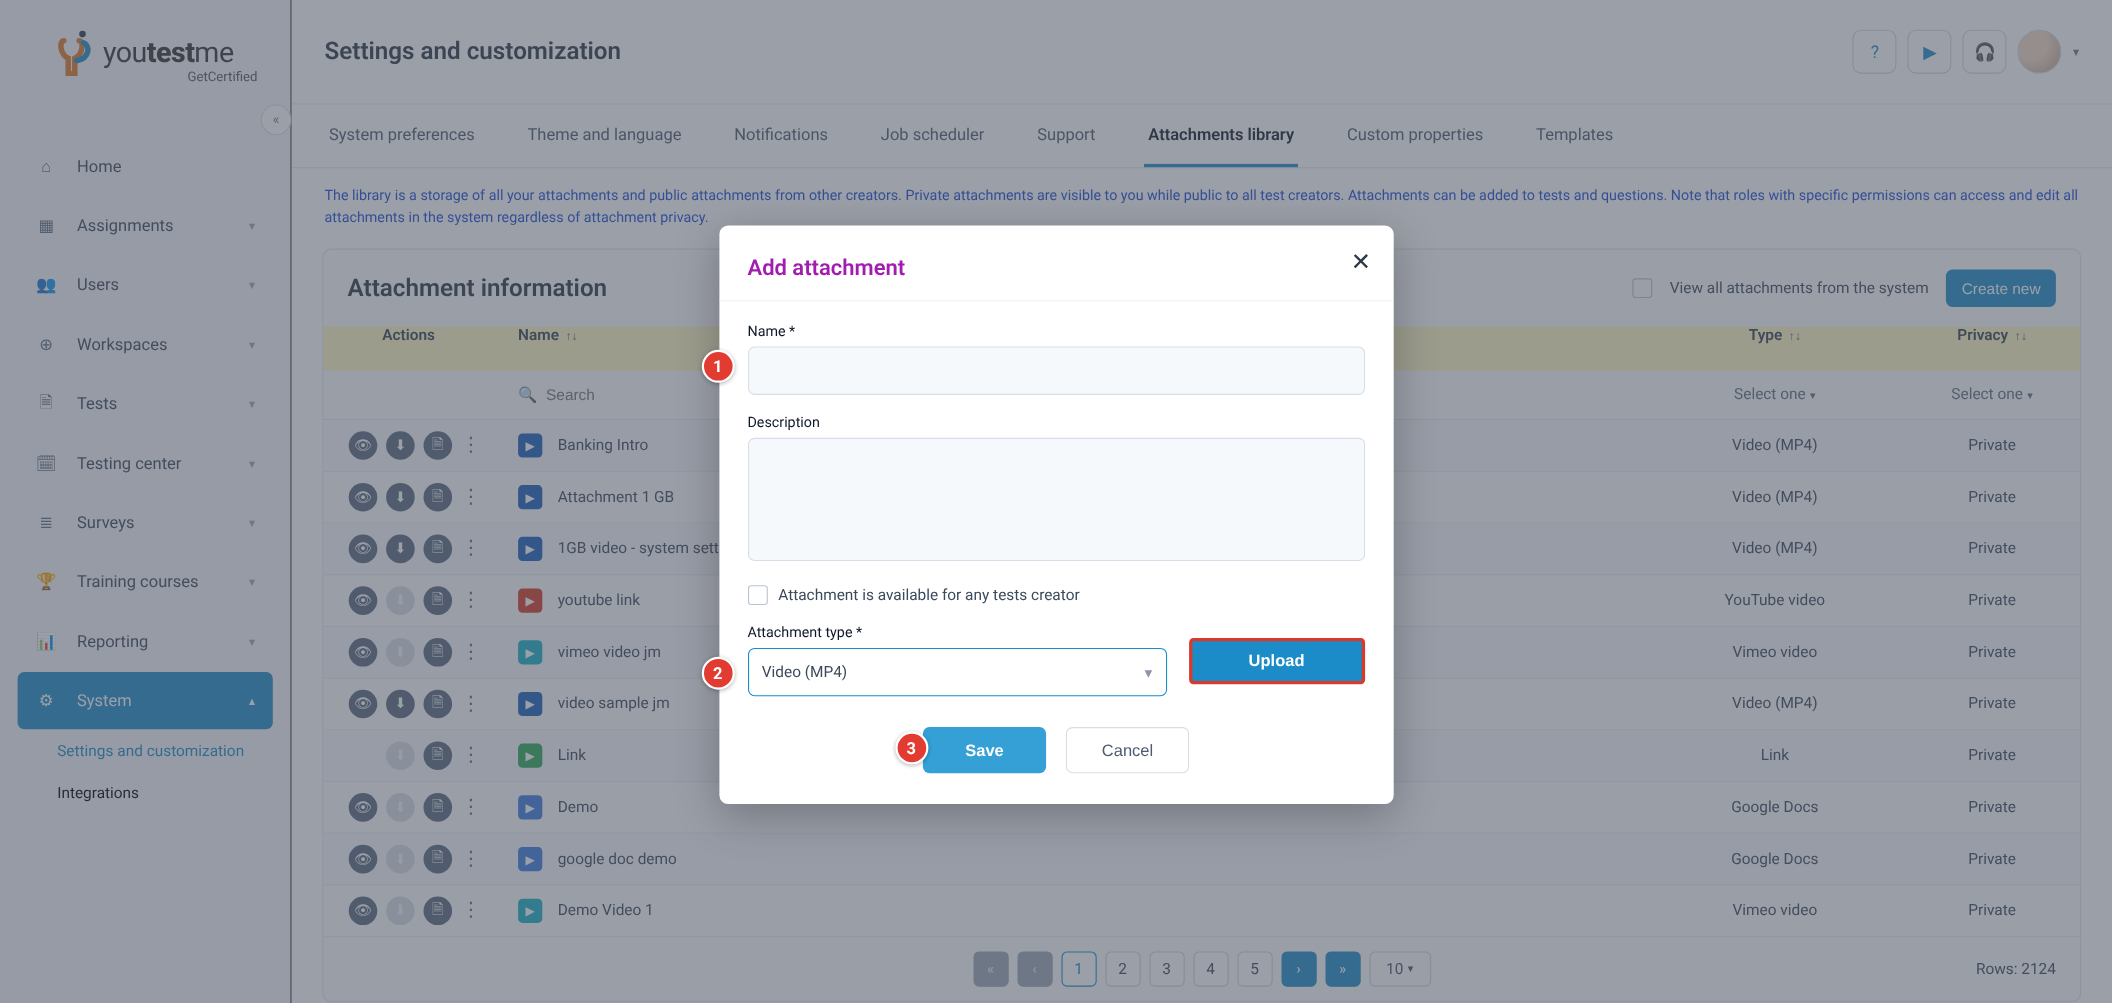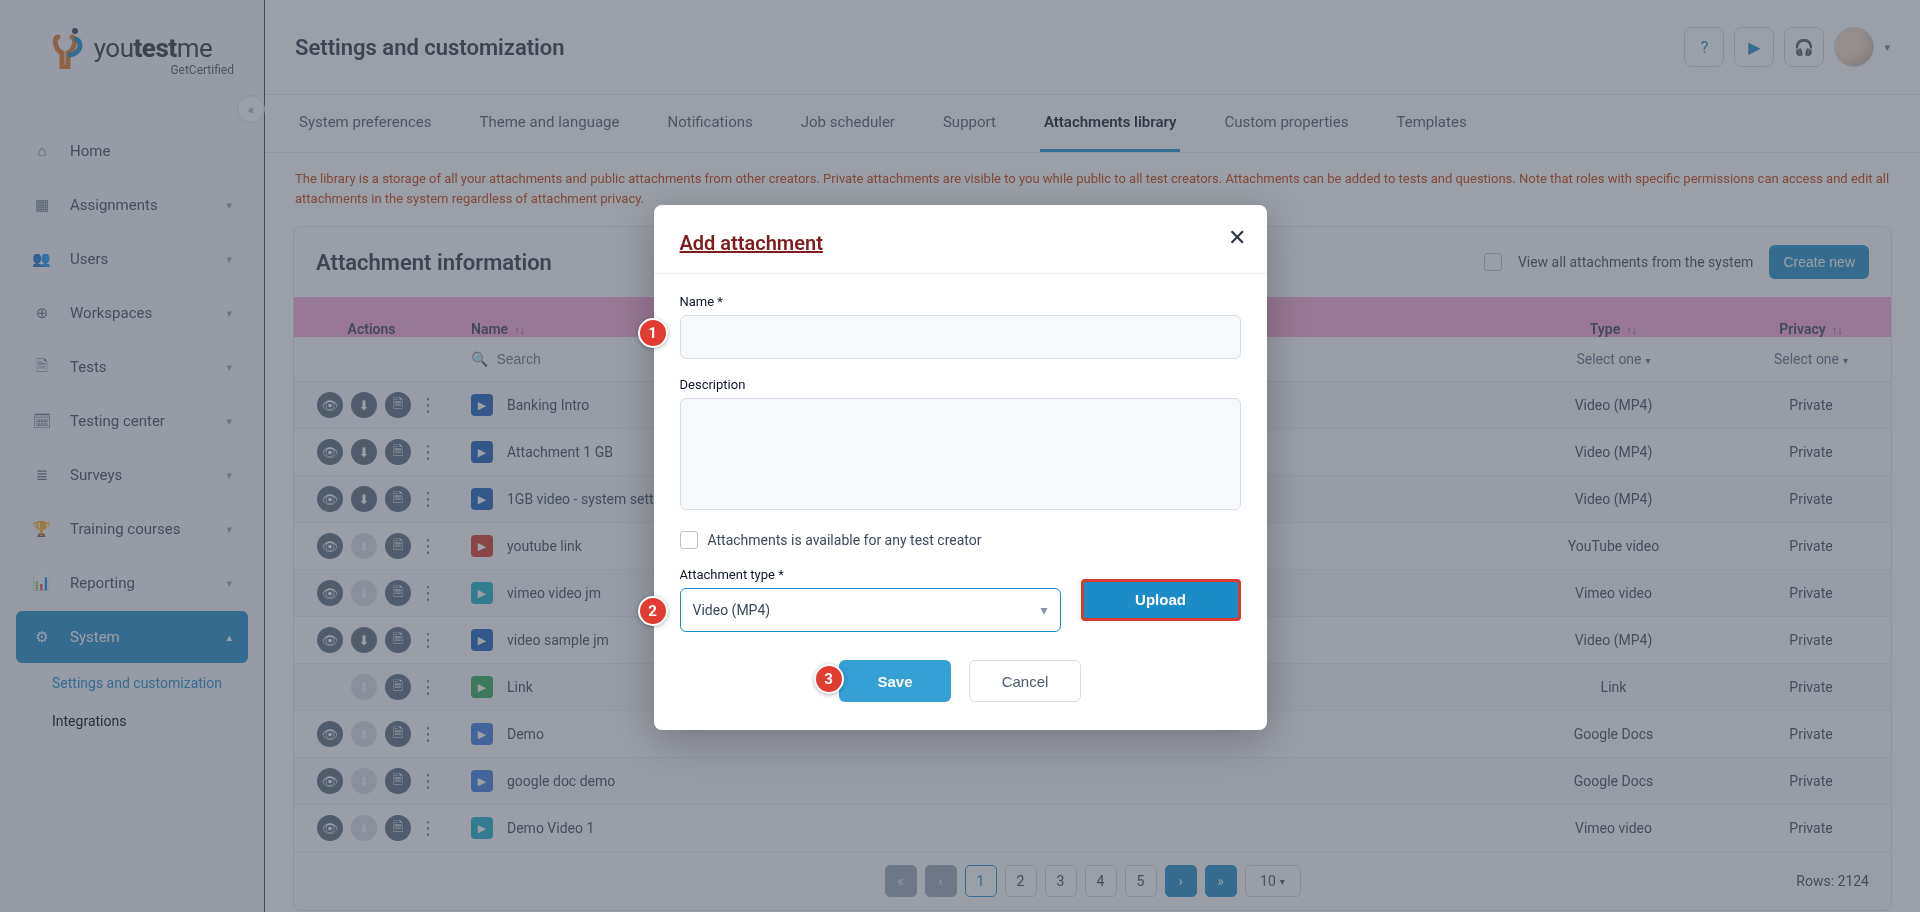--- a/index.html
+++ b/index.html
@@ -35,33 +35,33 @@
   .header-right { margin-left:auto; display:flex; align-items:center; gap:10px;}
   .hbtn { width:40px; height:40px; border:1px solid #d1dae6; border-radius:8px; display:flex;align-items:center;justify-content:center; color:#1b8cc7; background:#fff; cursor:pointer; font-size:16px;}
   .avatar { width:40px; height:40px; border-radius:50%; background:radial-gradient(circle at 30% 30%, #f3d9c4 0 40%, #b7a28f 100%); border:1px solid #d1dae6; cursor:pointer;}
   .av-chev{font-size:11px;color:#6b7a90;cursor:pointer;}
 
   
   .tabs { display:flex; gap:40px; padding:0 30px; border-bottom:1px solid #e4e8ee;}
   .tab { padding:18px 4px; font-size:15px; color:#4d5c70; cursor:pointer; border-bottom:3px solid transparent;}
   .tab.active { color:#111b28; font-weight:600; border-bottom-color:#1b8cc7;}
 
-  .desc-text{ padding:16px 30px 10px; font-size:13px; color:#c2410c; line-height:1.5;}
+  .desc-text{ padding:16px 30px 10px; font-size:13px; color:#1d4ed8; line-height:1.5;}
 
   
   .panel { margin:8px 28px 0; border:1px solid #e2e7ee; border-radius:8px; background:#fcfdfe; display:flex; flex-direction:column;}
   .panel-head { display:flex; align-items:center; padding:18px 22px;}
   .panel-title{font-size:22px; font-weight:600; color:#2d3846;}
   .panel-head-right{margin-left:auto; display:flex; align-items:center; gap:16px;}
   .chk{width:18px;height:18px;border:1px solid #b9c3d1;border-radius:3px;display:inline-block;}
   .create-btn{background:#1b8cc7;color:#fff;border:none;border-radius:6px;padding:9px 14px;font-size:14px;cursor:pointer;}
   .chk-label{font-size:14px;color:#3c4a5c;}
 
   
-  .tbl-head{display:flex; background:#f9a8d4;color:#374355;font-size:14px;font-weight:600;height:40px;align-items:flex-end;}
+  .tbl-head{display:flex; background:#fef9c3;color:#374355;font-size:14px;font-weight:600;height:40px;align-items:flex-start;}
   .col-actions{width:155px;text-align:center;}
   .col-name{flex:1;padding-left:22px;}
   .col-desc{width:320px;}
   .col-type{width:235px;text-align:center;}
   .col-priv{width:160px;text-align:center;}
   .sort-ic{font-size:11px;margin-left:6px;color:#667;}
 
   .tbl-filter{display:flex;height:45px;align-items:center;border-bottom:1px solid #e2e7ee;background:#fcfdfe;}
   .tbl-filter .col-name{display:flex;align-items:center;gap:8px;color:#8a96a8;}
   .tbl-filter input{border:none;background:transparent;font-size:14px;outline:none;width:300px;color:#3c4a5c;}
@@ -88,21 +88,21 @@
   .pg{width:32px;height:32px;border:1px solid #cfd7e2;border-radius:5px;display:flex;align-items:center;justify-content:center;font-size:14px;color:#3c4a5c;cursor:pointer;background:#fff;}
   .pg.disabled{background:#9ba7b7;border-color:#9ba7b7;color:#e9edf3;cursor:default;}
   .pg.primary{background:#1b8cc7;border-color:#1b8cc7;color:#fff;}
   .pg.cur{border-color:#1b8cc7;color:#1b8cc7;}
   .pgsize{width:56px;height:32px;border:1px solid #cfd7e2;border-radius:5px;display:flex;align-items:center;justify-content:center;font-size:14px;gap:4px;cursor:pointer;}
   .rows-lbl{position:absolute;right:22px;font-size:14px;color:#3c4a5c;}
 
   
   .overlay{position:absolute;left:0;top:0;width:100%;height:100%;background:rgba(72,80,94,.55);display:flex;align-items:flex-start;justify-content:center;padding-top:205px;z-index:50;}
   .modal{width:613px;background:#fff;border-radius:8px;box-shadow:0 10px 40px rgba(0,0,0,.25);padding:26px 26px 28px;position:relative;}
-  .modal-title{font-size:20px;font-weight:600;color:#7f1d1d;margin-bottom:18px;text-decoration:underline;}
+  .modal-title{font-size:20px;font-weight:600;color:#a21caf;margin-bottom:18px;}
   .modal-close{position:absolute;top:20px;right:20px;font-size:22px;cursor:pointer;color:#2d3846;}
   .m-divider{height:1px;background:#eceff4;margin:0 -26px 20px;}
   .f-label{font-size:13px;color:#0f172a;margin-bottom:6px;display:block;}
   .f-input{width:100%;height:44px;border:1px solid #d7dee8;border-radius:6px;background:#f6f9fc;padding:0 12px;font-size:14px;}
   .f-textarea{width:100%;height:112px;border:1px solid #d7dee8;border-radius:6px;background:#f6f9fc;padding:10px 12px;font-size:14px;resize:none;}
   .f-row{margin-bottom:18px;position:relative;}
   .f-check{display:flex;align-items:center;gap:10px;color:#3c4a5c;font-size:14px;}
   .type-row{display:flex;gap:20px;align-items:center;}
   .f-select{flex:1;height:44px;border:1px solid #1b8cc7;border-radius:6px;background:#fff;padding:0 12px;display:flex;align-items:center;justify-content:space-between;font-size:14px;color:#3c4a5c;cursor:pointer;}
   .f-select-wrap{flex:1;}
@@ -431,21 +431,21 @@
     </div>
 
     <div class="f-row">
       <label class="f-label">Description</label>
       <textarea class="f-textarea" style=""></textarea>
     </div>
 
     <div class="f-row">
       <label class="f-check">
         <span class="chk"></span>
-        <span>Attachments is available for any test creator</span>
+        <span>Attachment is available for any tests creator</span>
       </label>
     </div>
 
     <div class="f-row type-row">
       <div class="f-select-wrap">
         <label class="f-label">Attachment type *</label>
         <div class="f-select">
           <span>Video (MP4)</span>
           <span style="color:#8a96a8;">▾</span>
         </div>

